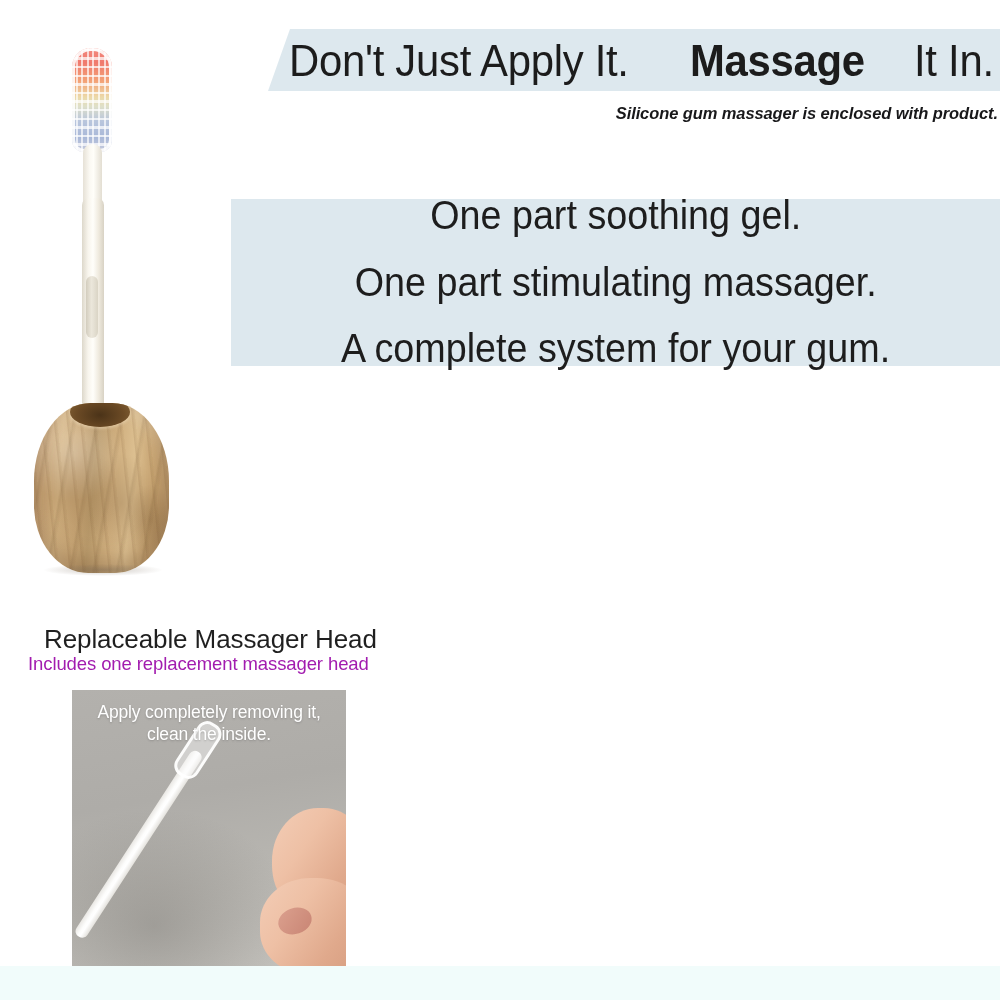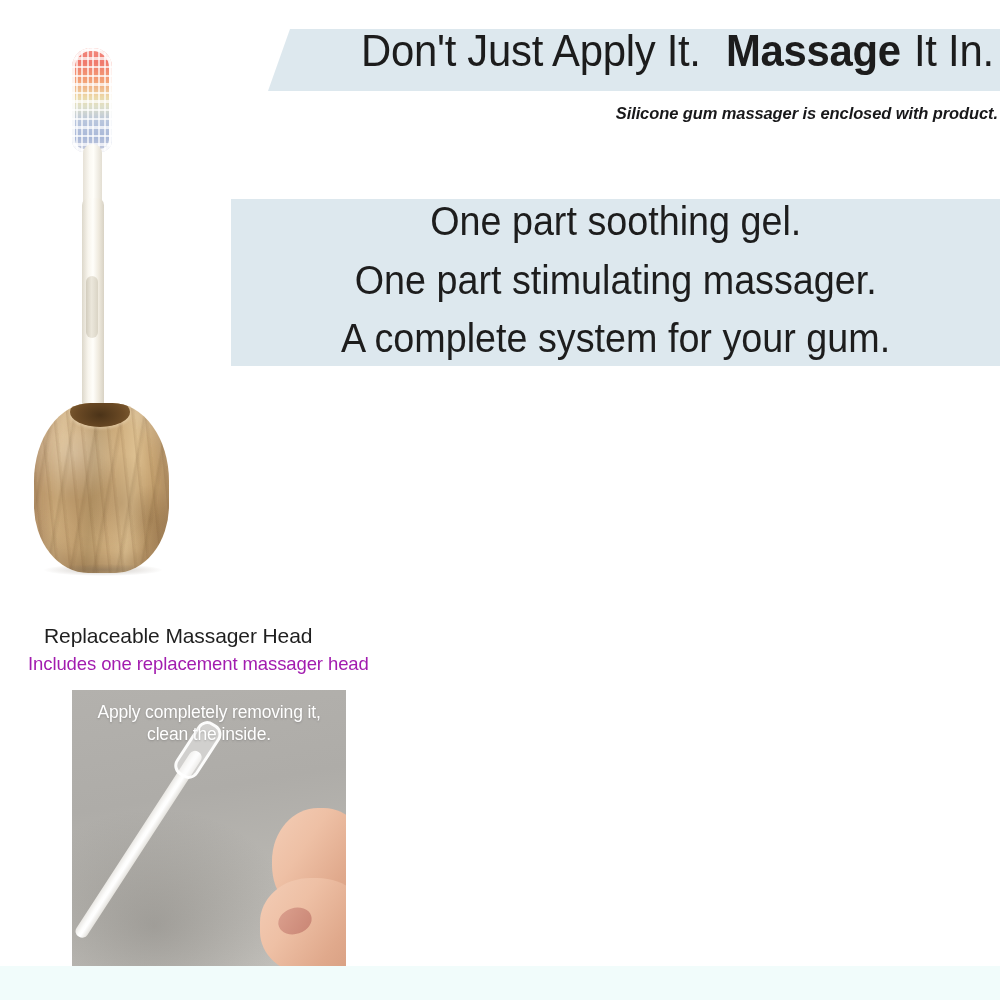--- a/index.html
+++ b/index.html
@@ -18,46 +18,47 @@
   }
 
   
   .headline-banner{
     position:absolute; left:268px; top:29px; width:732px; height:62px;
     background:#dde8ee;
     clip-path: polygon(22px 0, 100% 0, 100% 100%, 0 100%);
   }
   .headline{
     position:absolute; left:300px; top:28px; width:700px; height:64px;
-    display:flex; justify-content:flex-end;
+    display:flex; align-items:center; justify-content:flex-end;
     white-space:nowrap;
     font-size:45px; line-height:1;
     color:#1c1c1c;
     letter-spacing:-0.3px;
+    gap:36px;
   }
   .headline .hl-light{ font-weight:300; font-stretch:condensed; transform:scaleX(0.93); transform-origin:left center; display:inline-block;}
   .headline .hl-bold{ font-weight:700; font-stretch:condensed; transform:scaleX(0.93); transform-origin:left center; display:inline-block;}
 
   .subtitle{
     position:absolute; right:2px; top:104px; width:700px;
     text-align:right;
     font-size:16.5px; font-weight:700; font-style:italic;
     color:#18181a;
     letter-spacing:-0.1px;
   }
 
   
   .claim-box{
     position:absolute; left:231px; top:199px; width:769px; height:167px;
     background:#dde8ee;
   }
   .claim-lines{
     position:absolute; left:231px; top:197px; width:769px; height:170px;
-    display:flex; flex-direction:column; align-items:center; justify-content:flex-end;
-    gap:2px;
+    display:flex; flex-direction:column; align-items:center; justify-content:center;
+    gap:10px;
   }
   .claim-line{
     font-size:41px; font-weight:300; color:#1d1d1d;
     line-height:1.38; white-space:nowrap;
     transform:scaleX(0.92); transform-origin:center;
   }
 
   
   .product{
     position:absolute; left:20px; top:28px; width:200px; height:560px;
@@ -160,21 +161,21 @@
   }
   .stand-shadow{
     position:absolute; left:24px; top:536px; width:118px; height:12px;
     border-radius:50%;
     background:radial-gradient(ellipse at 50% 50%, rgba(110,95,78,0.34), rgba(110,95,78,0) 72%);
   }
 
   
   .sec-title{
     position:absolute; left:44px; top:624px;
-    font-size:21px; font-weight:400; color:#1f1f1f;
+    font-size:26px; font-weight:400; color:#1f1f1f;
     letter-spacing:-0.1px;
   }
   .sec-sub{
     position:absolute; left:28px; top:653px;
     font-size:18.5px; font-weight:400; color:#a21caf;
     letter-spacing:-0.1px;
   }
 
   
   .panels{

